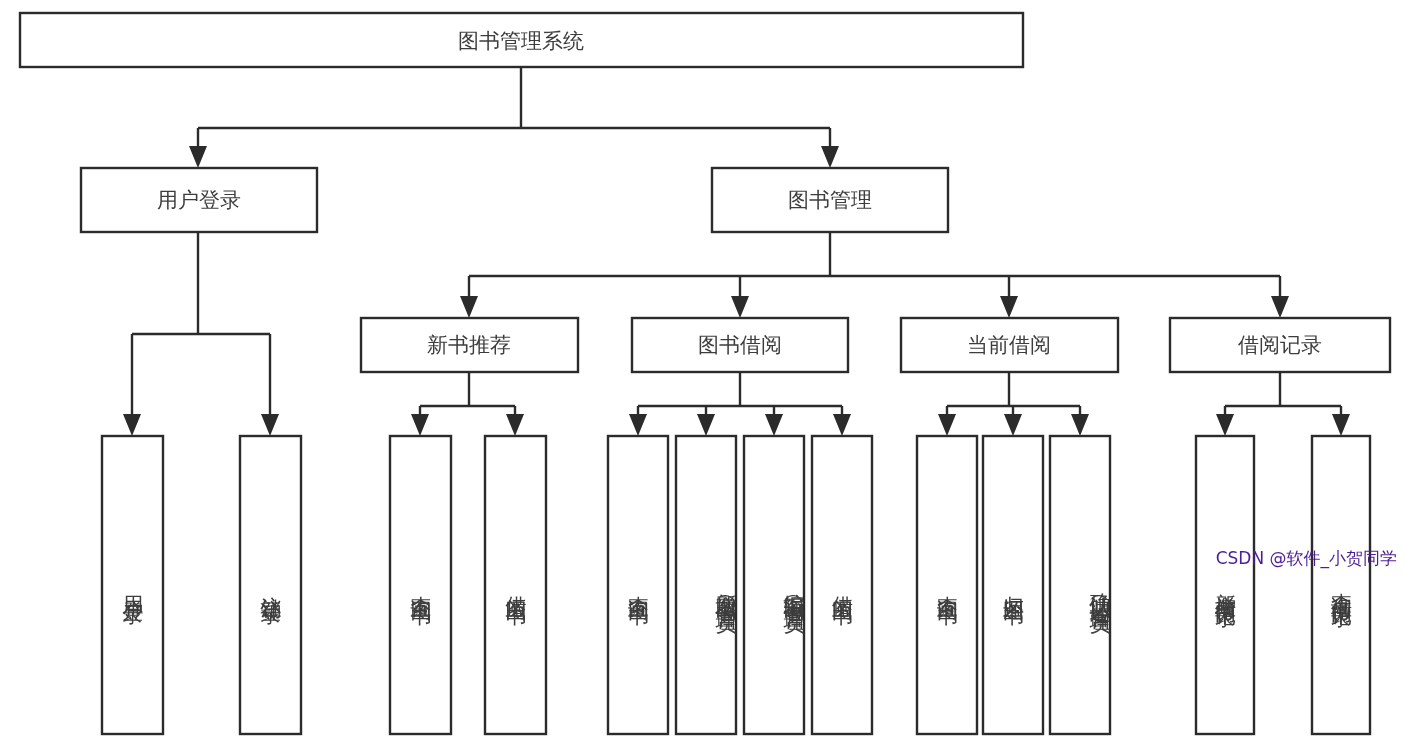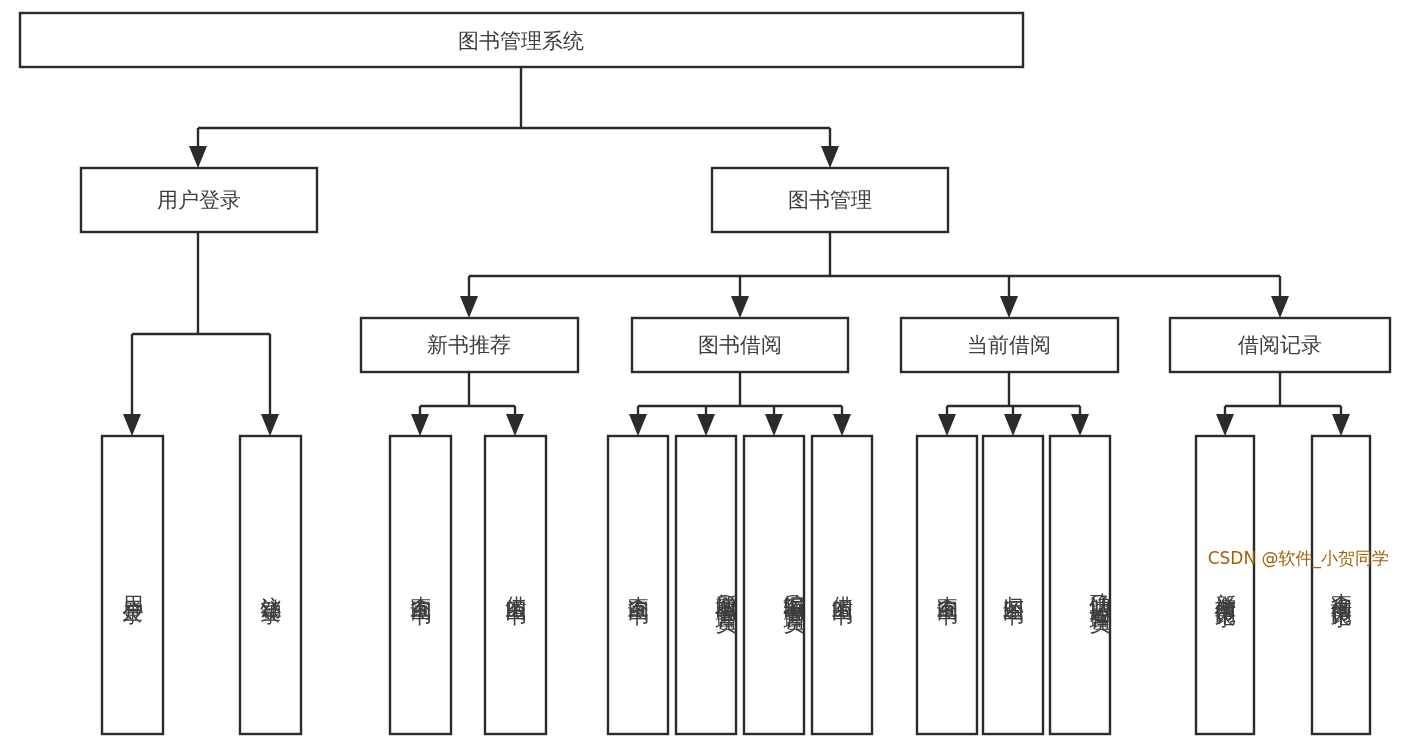--- a/index.html
+++ b/index.html
@@ -56,25 +56,25 @@
     font-size: 21px;
     color: #3d3d3d;
     line-height: 1.0;
     letter-spacing: 3px;
     text-align: center;
     white-space: nowrap;
     pointer-events: none;
   }
   .watermark {
     position: absolute;
-    right: 16px;
+    right: 8px;
     bottom: 6px;
     font-family: "DejaVu Sans", "Liberation Sans", sans-serif;
     font-size: 17px;
-    color: #a16207;
+    color: #4c1d95;
     white-space: nowrap;
   }
 </style>
 </head>
 <body>
 
 <div id="diagram-root">
 
   <svg id="flow-svg" viewBox="0 0 1405 747">
     <defs>

